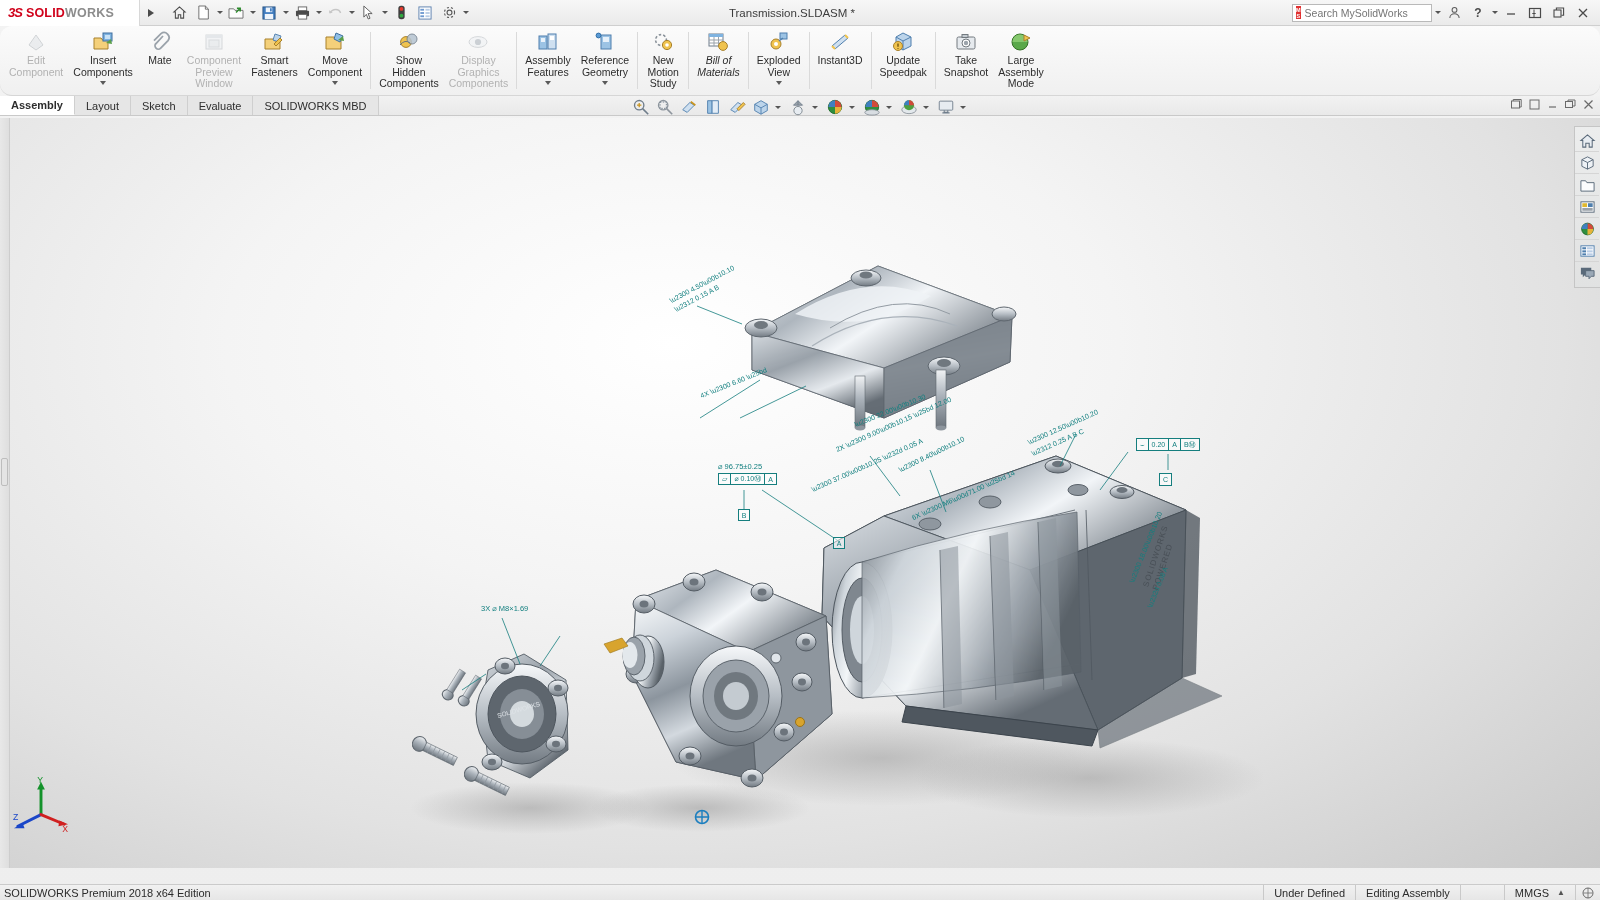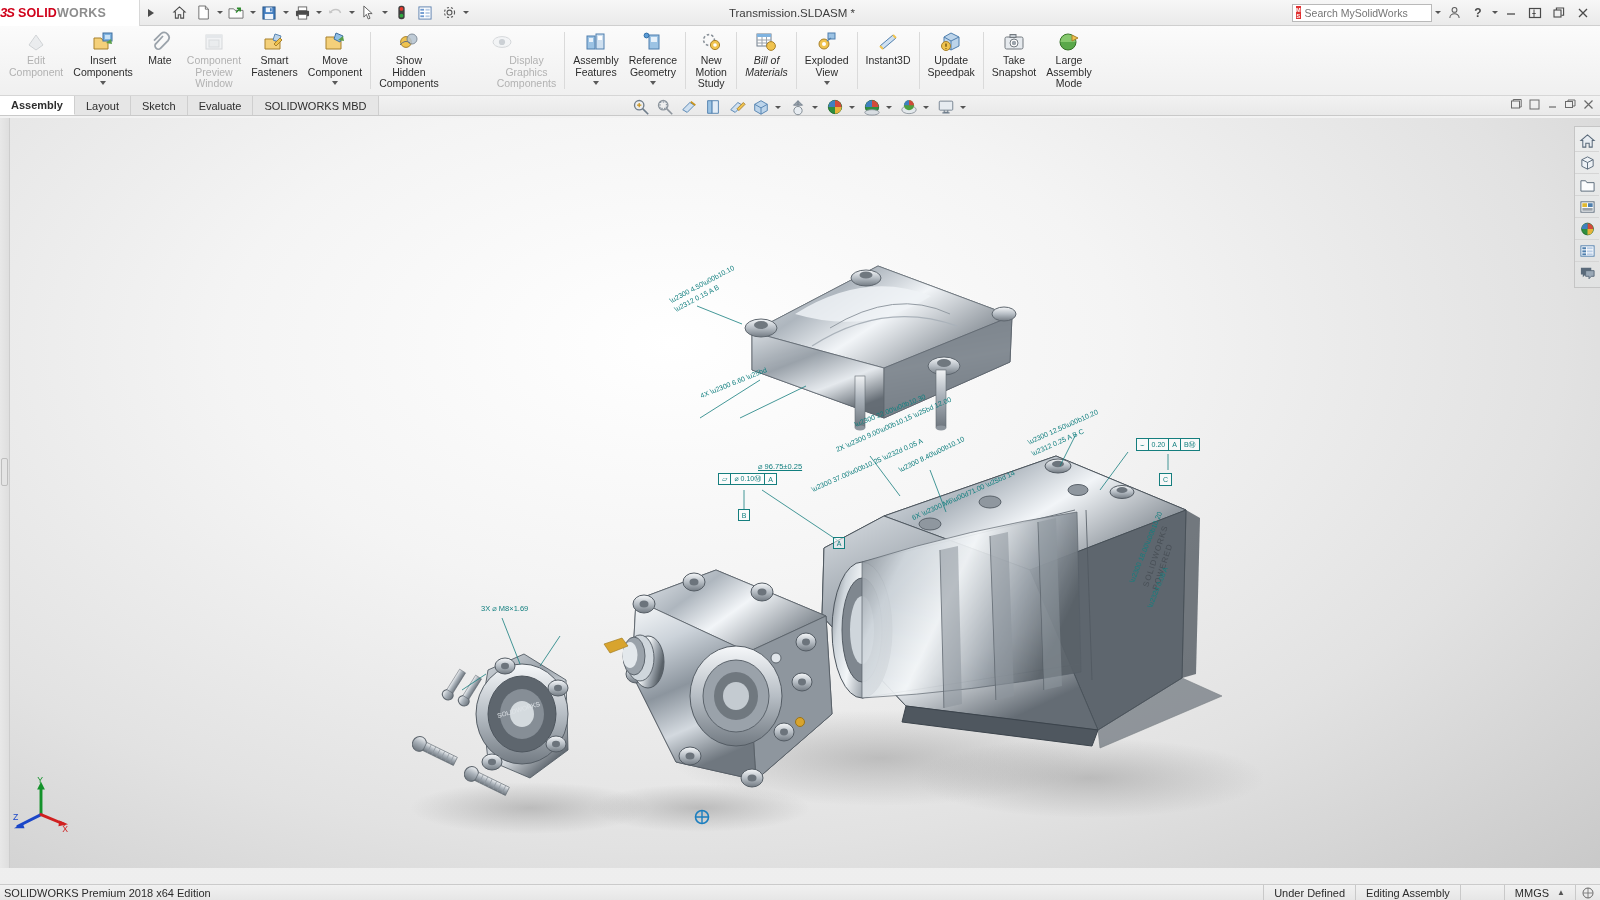--- a/index.html
+++ b/index.html
@@ -13,21 +13,21 @@
   }
   .app { position:relative; width:1600px; height:900px;
          background: linear-gradient(180deg,#f3f3f3 0%, #eeeeee 100%); }
 
   
   .titlebar { position:relative; height:26px; width:100%;
               background: linear-gradient(180deg,#f7f7f7,#eaeaea);
               border-bottom:1px solid #cfcfcf; display:flex; align-items:center; }
   .logo-box { width:140px; height:26px; background:#ffffff;
               border-right:1px solid #d8d8d8; display:flex; align-items:center;
-              gap:4px; }
+              padding-left:8px; gap:4px; }
   .logo-ds { color:#d0021b; font-weight:bold; font-size:13px; font-style:italic; letter-spacing:-1px;}
   .logo-sw { font-weight:bold; font-size:12.5px; color:#d0021b; letter-spacing:.2px;}
   .logo-sw .light { color:#8d8d8d; font-weight:bold; }
   .tri { width:0;height:0;border-left:6px solid #4a4a4a;border-top:4px solid transparent;border-bottom:4px solid transparent; }
   .qat { display:flex; align-items:center; gap:2px; padding-left:6px; }
   .qicon { width:22px;height:20px; display:flex;align-items:center;justify-content:center;
            cursor:default; border-radius:2px; }
   .caret { width:0;height:0;border-top:3.5px solid #555;border-left:3px solid transparent;border-right:3px solid transparent; margin-left:1px;}
   .doc-title { position:absolute; left:0; right:16px; text-align:center; font-size:11.5px; color:#3c3c3c; pointer-events:none;}
   .tb-right { margin-left:auto; display:flex; align-items:center; gap:2px; padding-right:6px; }
@@ -36,21 +36,21 @@
   .mysw { width:13px;height:13px;background:#e03131;color:#fff;font-size:5.5px;
           line-height:6px; text-align:center; padding-top:1px; font-weight:bold;}
   .searchbox input { border:0; outline:0; flex:1; font-size:10.5px; color:#6d6d6d;
                      font-family:"Liberation Sans",sans-serif; background:transparent;}
   .win-btn { width:22px; height:20px; display:flex; align-items:center; justify-content:center;
              font-size:12px; color:#4a4a4a; }
 
   
   .ribbon { height:70px; width:100%; background:linear-gradient(180deg,#fbfbfb,#f0f0f0);
             border-bottom:1px solid #d6d6d6; display:flex; align-items:flex-start;
-            padding-left:4px; }
+            padding-left:4px;border-radius:12px; }
   .cmd { min-width:44px; padding:4px 5px 0; display:flex; flex-direction:column;
          align-items:center; height:70px; cursor:default; }
   .cmd .glyph { height:24px; display:flex; align-items:center; justify-content:center; margin-bottom:1px;}
   .cmd .lbl { font-size:10.5px; line-height:11.5px; text-align:center; color:#2d2d2d; max-width:78px;}
   .cmd.disabled .lbl { color:#b2b2b2; }
   .cmd.disabled .glyph { opacity:.32; }
   .cmd .dd { width:0;height:0;border-top:4px solid #5a5a5a;border-left:3.5px solid transparent;
              border-right:3.5px solid transparent; margin-top:3px;}
   .rib-sep { width:1px; align-self:stretch; margin:6px 3px; background:#dadada; }
 
@@ -333,21 +333,21 @@
 Hidden
 Components</div>
       </div>
       <div class="cmd disabled">
         <div class="glyph">
           <svg width="22" height="22" viewBox="0 0 22 22">
             <ellipse cx="11" cy="11" rx="9" ry="5.4" fill="#e7ecf1" stroke="#8a929a"></ellipse>
             <circle cx="11" cy="11" r="3.1" fill="#6f7d8b"></circle>
           </svg>
         </div>
-        <div class="lbl" style="white-space: pre-line; margin-left: 48px;">Display
+        <div class="lbl" style="white-space: pre-line;">Display
 Graphics
 Components</div>
       </div>
       <div class="rib-sep"></div>
       <div class="cmd">
         <div class="glyph">
           <svg width="22" height="22" viewBox="0 0 22 22">
             <rect x="2" y="5" width="8" height="13" fill="#9cc3e4" stroke="#4f7fae"></rect>
             <rect x="11" y="3" width="8" height="15" fill="#cfe0f0" stroke="#4f7fae"></rect>
             <path d="M4 7h4v4H4z" fill="#eaf2fa"></path>
@@ -745,21 +745,21 @@
           </g>
         <g transform="rotate(-68 1166 455)">
             <text x="1128" y="455">\u232d 0.08 A</text>
           </g>
         <g transform="rotate(-22 878 300)">
             <text x="854" y="300">\u2300 22.00\u00b10.30</text>
           </g>
       </g>
     </svg>
 
-    <div class="ann" style="left:758px; top:344px;text-decoration:underline;">⌀ 96.75±0.25</div>
+    <div class="ann" style="left:718px; top:344px;">⌀ 96.75±0.25</div>
     <div class="ann-box" style="left:718px; top:355px; height:12px;">
       <span>▱</span>
       <span>⌀ 0.10Ⓜ</span>
       <span>A</span>
     </div>
     <div class="ann-box" style="left:738px; top:391px; width:12px; height:12px; justify-content:center;">
       <span style="border:0">B</span>
     </div>
     <div class="ann-box" style="left:833px; top:419px; width:12px; height:12px; justify-content:center;">
       <span style="border:0">A</span>

